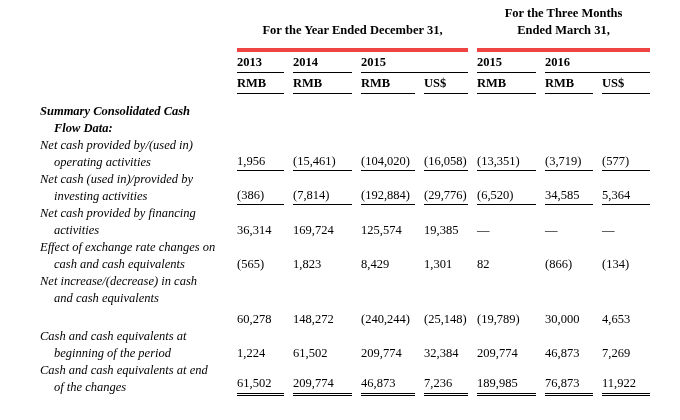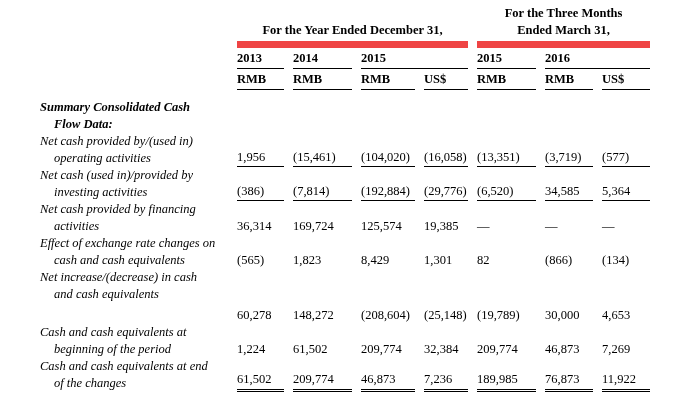--- a/index.html
+++ b/index.html
@@ -36,22 +36,22 @@
     vertical-align: bottom;
     font-weight: normal;
   }
   thead th { font-weight: bold; }
 
   
   .gapL { padding-left: 9px; }
 
   
   .grp {
-    border-bottom: 7px solid #ef4444;
-    padding-bottom: 2px;
+    border-bottom: 4px solid #ef4444;
+    padding-bottom: 9px;
   }
 
   
   .hu {
     border-bottom: 1px solid #000;
     text-align: left;
     padding-bottom: 1px;
     margin-top: 2px;
   }
 
@@ -279,21 +279,21 @@
         <div class="l2">and cash equivalents</div>
         <div class="spacer"></div>
       </td>
       <td class="num gapL">
           <div class="cell"><span>60,278</span></div>
         </td>
       <td class="num gapL">
           <div class="cell"><span>148,272</span></div>
         </td>
       <td class="num gapL">
-          <div class="cell"><span class="neg">(208,604)</span></div>
+          <div class="cell"><span class="neg">(240,244)</span></div>
         </td>
       <td class="num gapL">
           <div class="cell"><span class="neg">(25,148)</span></div>
         </td>
       <td class="num gapL">
           <div class="cell"><span class="neg">(19,789)</span></div>
         </td>
       <td class="num gapL">
           <div class="cell"><span>30,000</span></div>
         </td>

